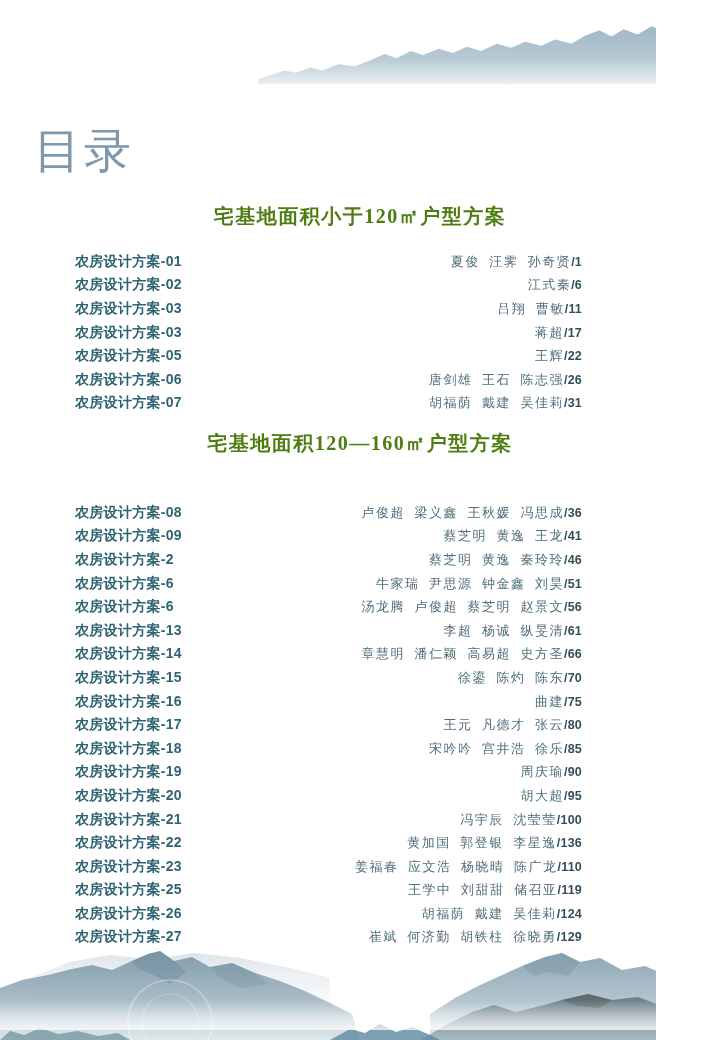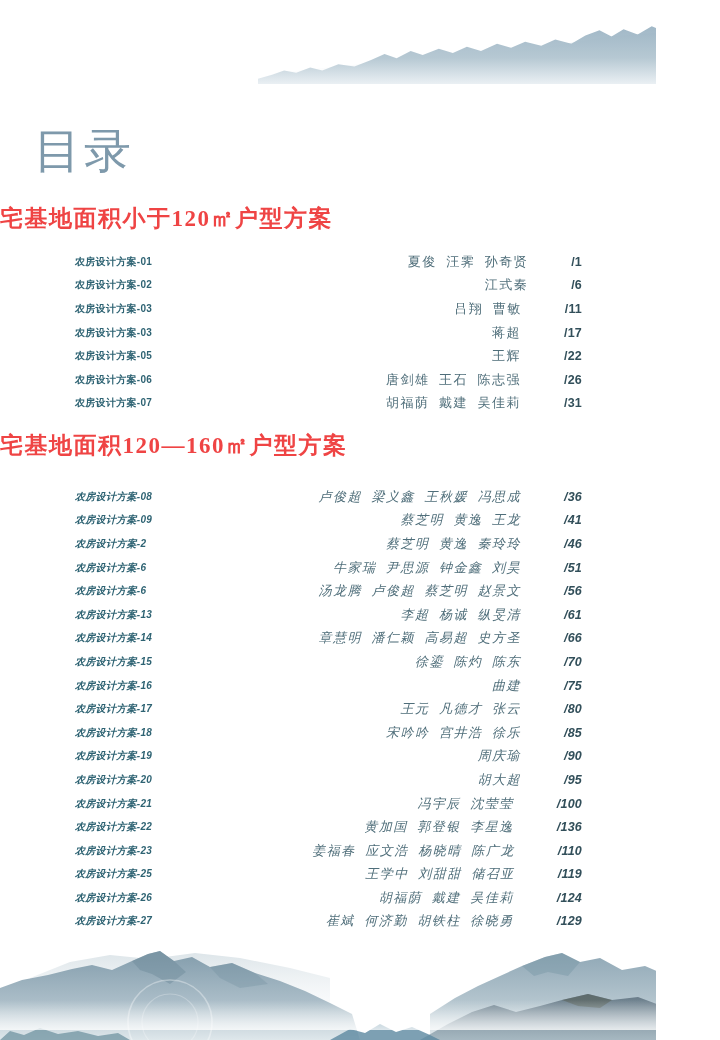--- a/index.html
+++ b/index.html
@@ -14,40 +14,40 @@
   .top-art{position:absolute;top:22px;left:258px;width:462px;height:62px;}
   .bottom-art{position:absolute;left:0;top:948px;width:720px;height:92px;}
   
   .page-title{
     position:absolute;left:34px;top:122px;
     font-size:47px;line-height:58px;font-weight:400;
     color:#7e99ab;letter-spacing:3px;
   }
   
   .section-heading{
-    position:absolute;left:0;width:720px;
-    font-size:23px;font-weight:700;letter-spacing:1.5px;
-    color:#ef4444;
+    position:absolute;left:0;width:720px;text-align:center;
+    font-size:20px;font-weight:700;letter-spacing:1.5px;
+    color:#4d7c0f;
     font-family:"Liberation Serif","DejaVu Serif",serif;
   }
   .heading-1{top:203px;}
   .heading-2{top:430px;}
   
   .rows{position:absolute;left:75px;right:74px;}
   .rows-1{top:250px;}
-  .rows-2{top:485px;font-style:italic;}
+  .rows-2{top:501px;}
   .toc-row{
     display:flex;align-items:center;justify-content:space-between;
     height:23.6px;
   }
   .row-label{
-    font-size:10px;font-weight:700;color:#2e6373;letter-spacing:0.3px;
+    font-size:14px;font-weight:700;color:#2e6373;letter-spacing:0.3px;
     white-space:pre;
   }
-  .row-right{display:flex;align-items:baseline;white-space:pre;gap:43px;}
+  .row-right{display:flex;align-items:baseline;white-space:pre;}
   .row-authors{
     font-size:13px;color:#4f6e7a;letter-spacing:1.5px;
     font-family:"Liberation Serif","DejaVu Serif",serif;
     white-space:pre;
   }
   .row-page{
     font-size:12.5px;font-weight:700;color:#324f5a;letter-spacing:0.2px;
     white-space:pre;
   }
 </style>

